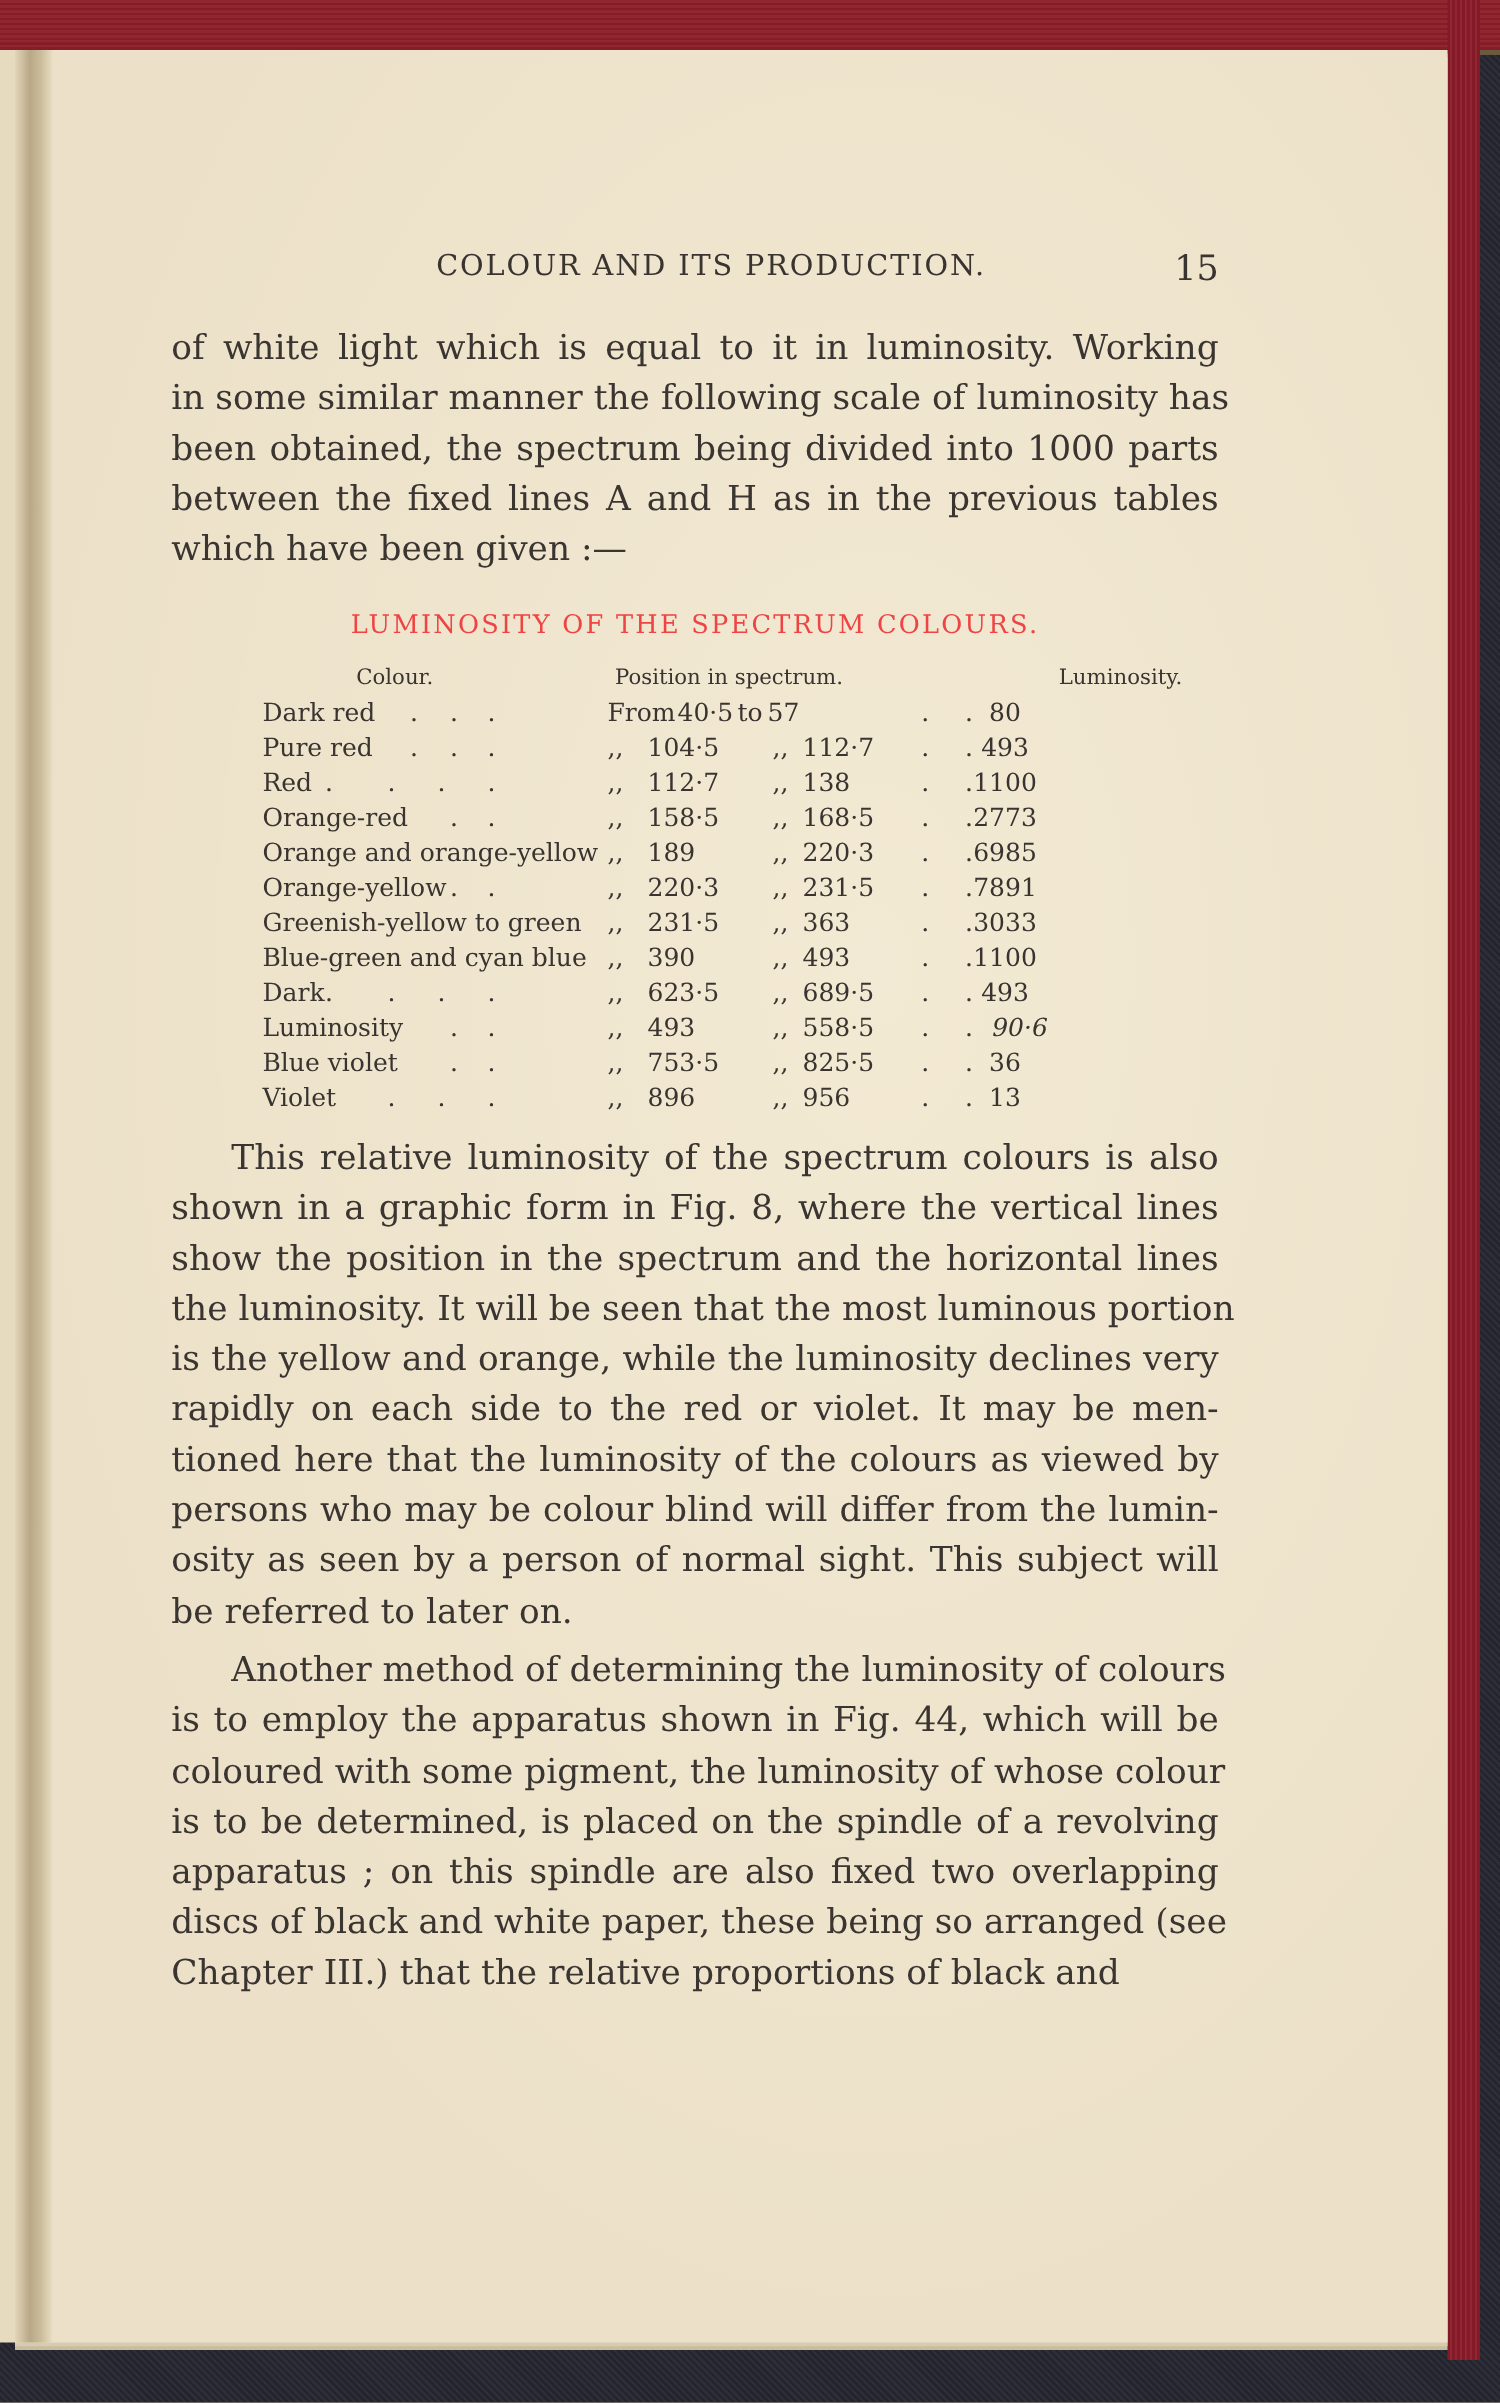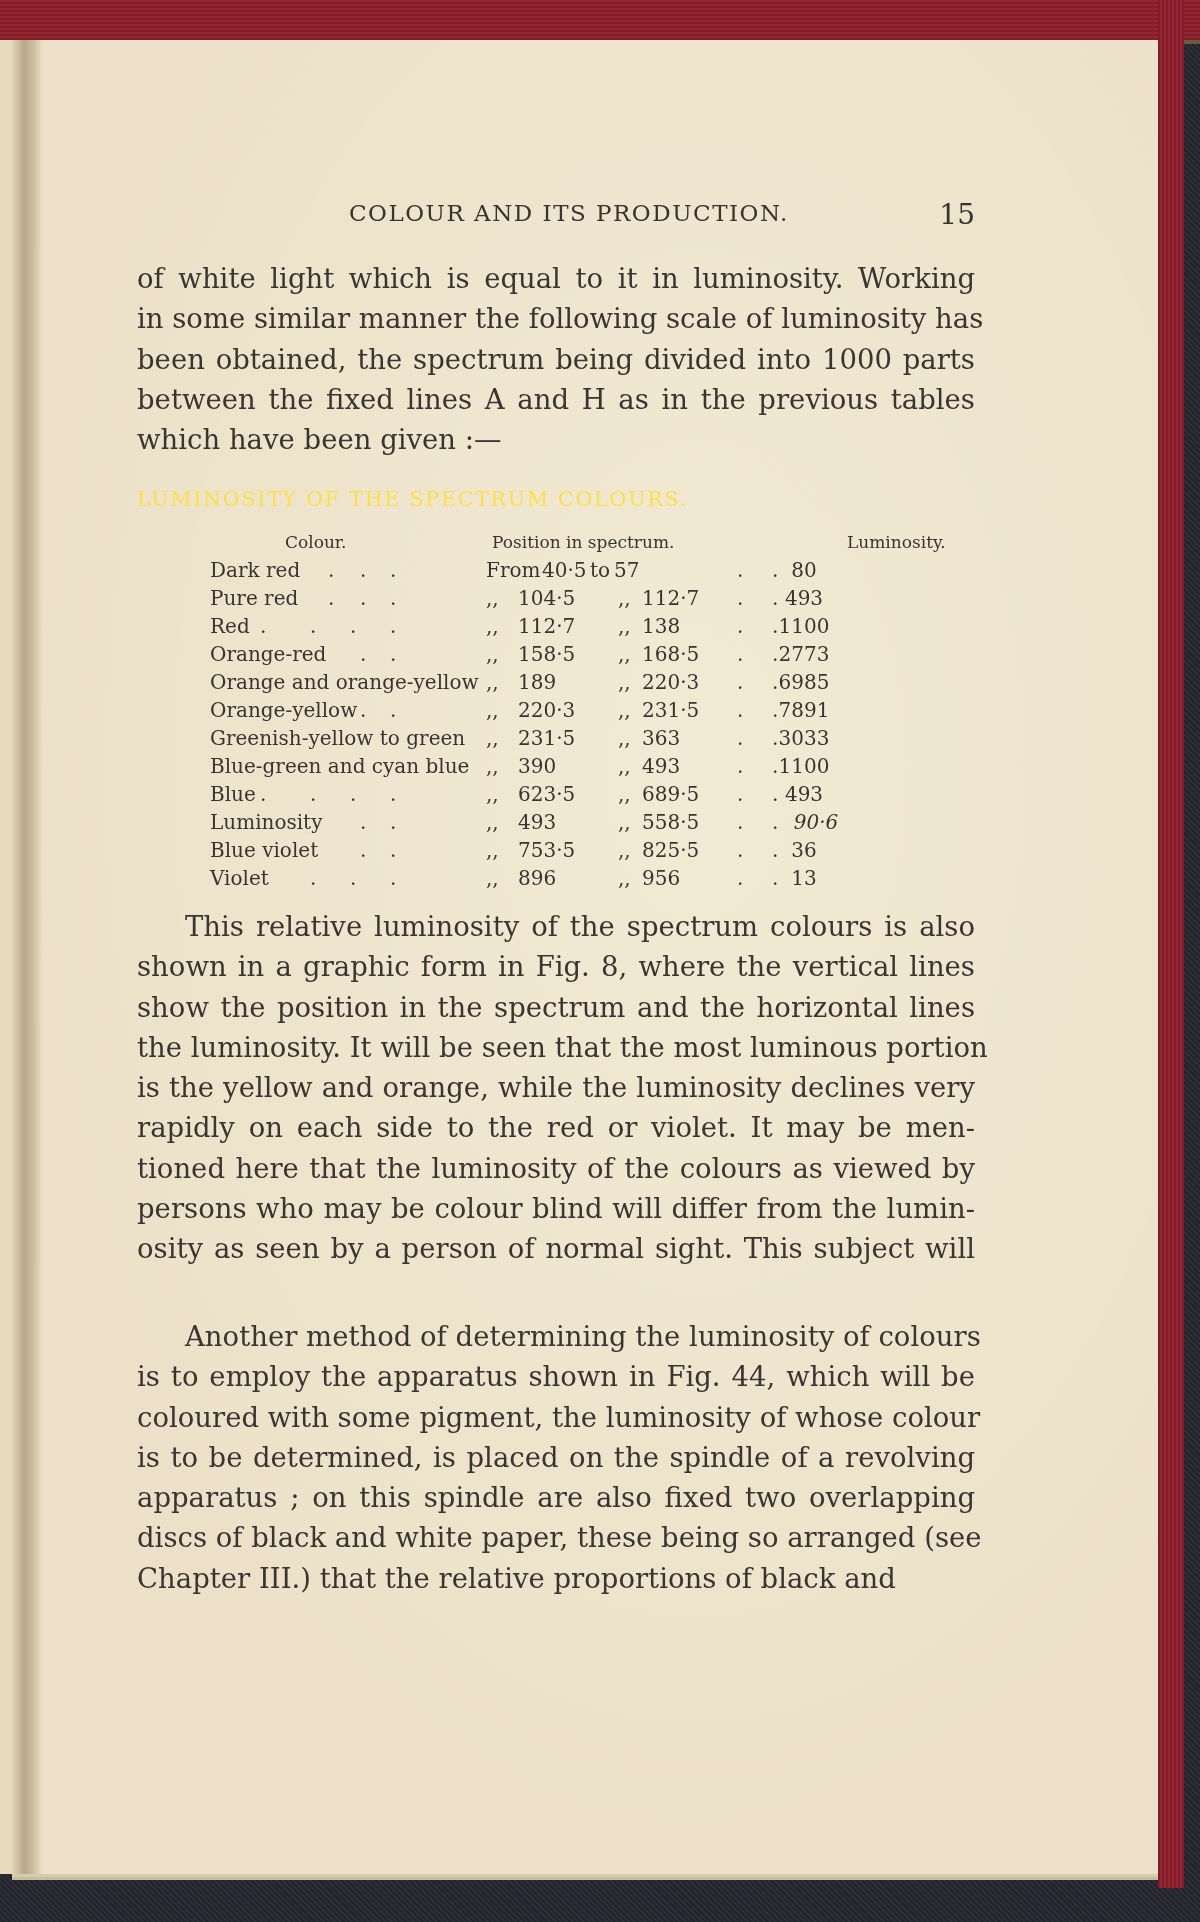--- a/index.html
+++ b/index.html
@@ -61,21 +61,21 @@
     font-size: 27.5px; line-height: 40.3px; color: #3b3532;
     text-align: justify; text-align-last: justify;
     margin: 0;
   }
   .para .line { display: block; white-space: nowrap; text-align: justify; text-align-last: justify; }
   .para .line.last { text-align-last: left; }
   .para .line.indent { padding-left: 48px; }
 
   .table-title {
     position: absolute; left: 137px; width: 838px; top: 487px;
-    font-size: 20.5px; letter-spacing: 1.8px; color: #fde047;
+    text-align: center; font-size: 20.5px; letter-spacing: 1.8px; color: #ef4444;
   }
   .lum-table {
     position: absolute; left: 210px; top: 532px; width: 740px;
     font-size: 20px; color: #3a3430;
   }
   .lum-head, .lum-row { position: relative; height: 28px; }
   .lum-head { font-size: 17px; height: 26px; }
   .h-colour { position: absolute; left: 75px; top: 0; }
   .h-pos { position: absolute; left: 282px; top: 0; }
   .h-lum { position: absolute; left: 600px; top: 0; margin-left: 37px; }
@@ -143,21 +143,21 @@
           <span style="left: 150px;">.</span>
           <span style="left: 180px;">.</span>
         </span><span class="c-from">,,</span><span class="c-start">158·5</span><span class="c-to">,,</span><span class="c-end">168·5</span><span class="c-lead2"><span style="left: 527px; position: absolute;">.</span><span style="left: 562px; position: absolute;">.</span></span><span class="c-lum">2773</span></div>
       <div class="lum-row"><span class="c-name">Orange and orange-yellow</span><span class="c-from">,,</span><span class="c-start">189</span><span class="c-to">,,</span><span class="c-end">220·3</span><span class="c-lead2"><span style="left: 527px; position: absolute;">.</span><span style="left: 562px; position: absolute;">.</span></span><span class="c-lum">6985</span></div>
       <div class="lum-row"><span class="c-name">Orange-yellow</span><span class="c-lead">
           <span style="left: 150px;">.</span>
           <span style="left: 180px;">.</span>
         </span><span class="c-from">,,</span><span class="c-start">220·3</span><span class="c-to">,,</span><span class="c-end">231·5</span><span class="c-lead2"><span style="left: 527px; position: absolute;">.</span><span style="left: 562px; position: absolute;">.</span></span><span class="c-lum">7891</span></div>
       <div class="lum-row"><span class="c-name">Greenish-yellow to green</span><span class="c-from">,,</span><span class="c-start">231·5</span><span class="c-to">,,</span><span class="c-end">363</span><span class="c-lead2"><span style="left: 527px; position: absolute;">.</span><span style="left: 562px; position: absolute;">.</span></span><span class="c-lum">3033</span></div>
       <div class="lum-row"><span class="c-name">Blue-green and cyan blue</span><span class="c-from">,,</span><span class="c-start">390</span><span class="c-to">,,</span><span class="c-end">493</span><span class="c-lead2"><span style="left: 527px; position: absolute;">.</span><span style="left: 562px; position: absolute;">.</span></span><span class="c-lum">1100</span></div>
-      <div class="lum-row"><span class="c-name">Blue</span><span class="c-lead">
+      <div class="lum-row"><span class="c-name">Dark</span><span class="c-lead">
           <span style="left: 50px;">.</span>
           <span style="left: 100px;">.</span>
           <span style="left: 140px;">.</span>
           <span style="left: 180px;">.</span>
         </span><span class="c-from">,,</span><span class="c-start">623·5</span><span class="c-to">,,</span><span class="c-end">689·5</span><span class="c-lead2"><span style="left: 527px; position: absolute;">.</span><span style="left: 562px; position: absolute;">.</span></span><span class="c-lum">493</span></div>
       <div class="lum-row"><span class="c-name">Luminosity</span><span class="c-lead">
           <span style="left: 150px;">.</span>
           <span style="left: 180px;">.</span>
         </span><span class="c-from">,,</span><span class="c-start">493</span><span class="c-to">,,</span><span class="c-end">558·5</span><span class="c-lead2"><span style="left: 527px; position: absolute;">.</span><span style="left: 562px; position: absolute;">.</span></span><span class="c-lum frac">90·6</span></div>
       <div class="lum-row"><span class="c-name">Blue violet</span><span class="c-lead">
@@ -175,20 +175,21 @@
 <div class="para" id="p2" style="top:906px;">
     <span class="line indent">This relative luminosity of the spectrum colours is also</span>
     <span class="line">shown in a graphic form in Fig. 8, where the vertical lines</span>
     <span class="line">show the position in the spectrum and the horizontal lines</span>
     <span class="line">the luminosity.  It will be seen that the most luminous portion</span>
     <span class="line">is the yellow and orange, while the luminosity declines very</span>
     <span class="line">rapidly on each side to the red or violet.  It may be men-</span>
     <span class="line">tioned here that the luminosity of the colours as viewed by</span>
     <span class="line">persons who may be colour blind will differ from the lumin-</span>
     <span class="line">osity as seen by a person of normal sight.  This subject will</span>
+    <span class="line last">be referred to later on.</span>
   </div>
 <div class="para" id="p3" style="top:1316px;">
     <span class="line indent">Another method of determining the luminosity of colours</span>
     <span class="line">is to employ the apparatus shown in Fig. 44, which will be</span>
     <span class="line">coloured with some pigment, the luminosity of whose colour</span>
     <span class="line">is to be determined, is placed on the spindle of a revolving</span>
     <span class="line">apparatus ; on this spindle are also fixed two overlapping</span>
     <span class="line">discs of black and white paper, these being so arranged (see</span>
     <span class="line last">Chapter III.) that the relative proportions of black and</span>
   </div>

